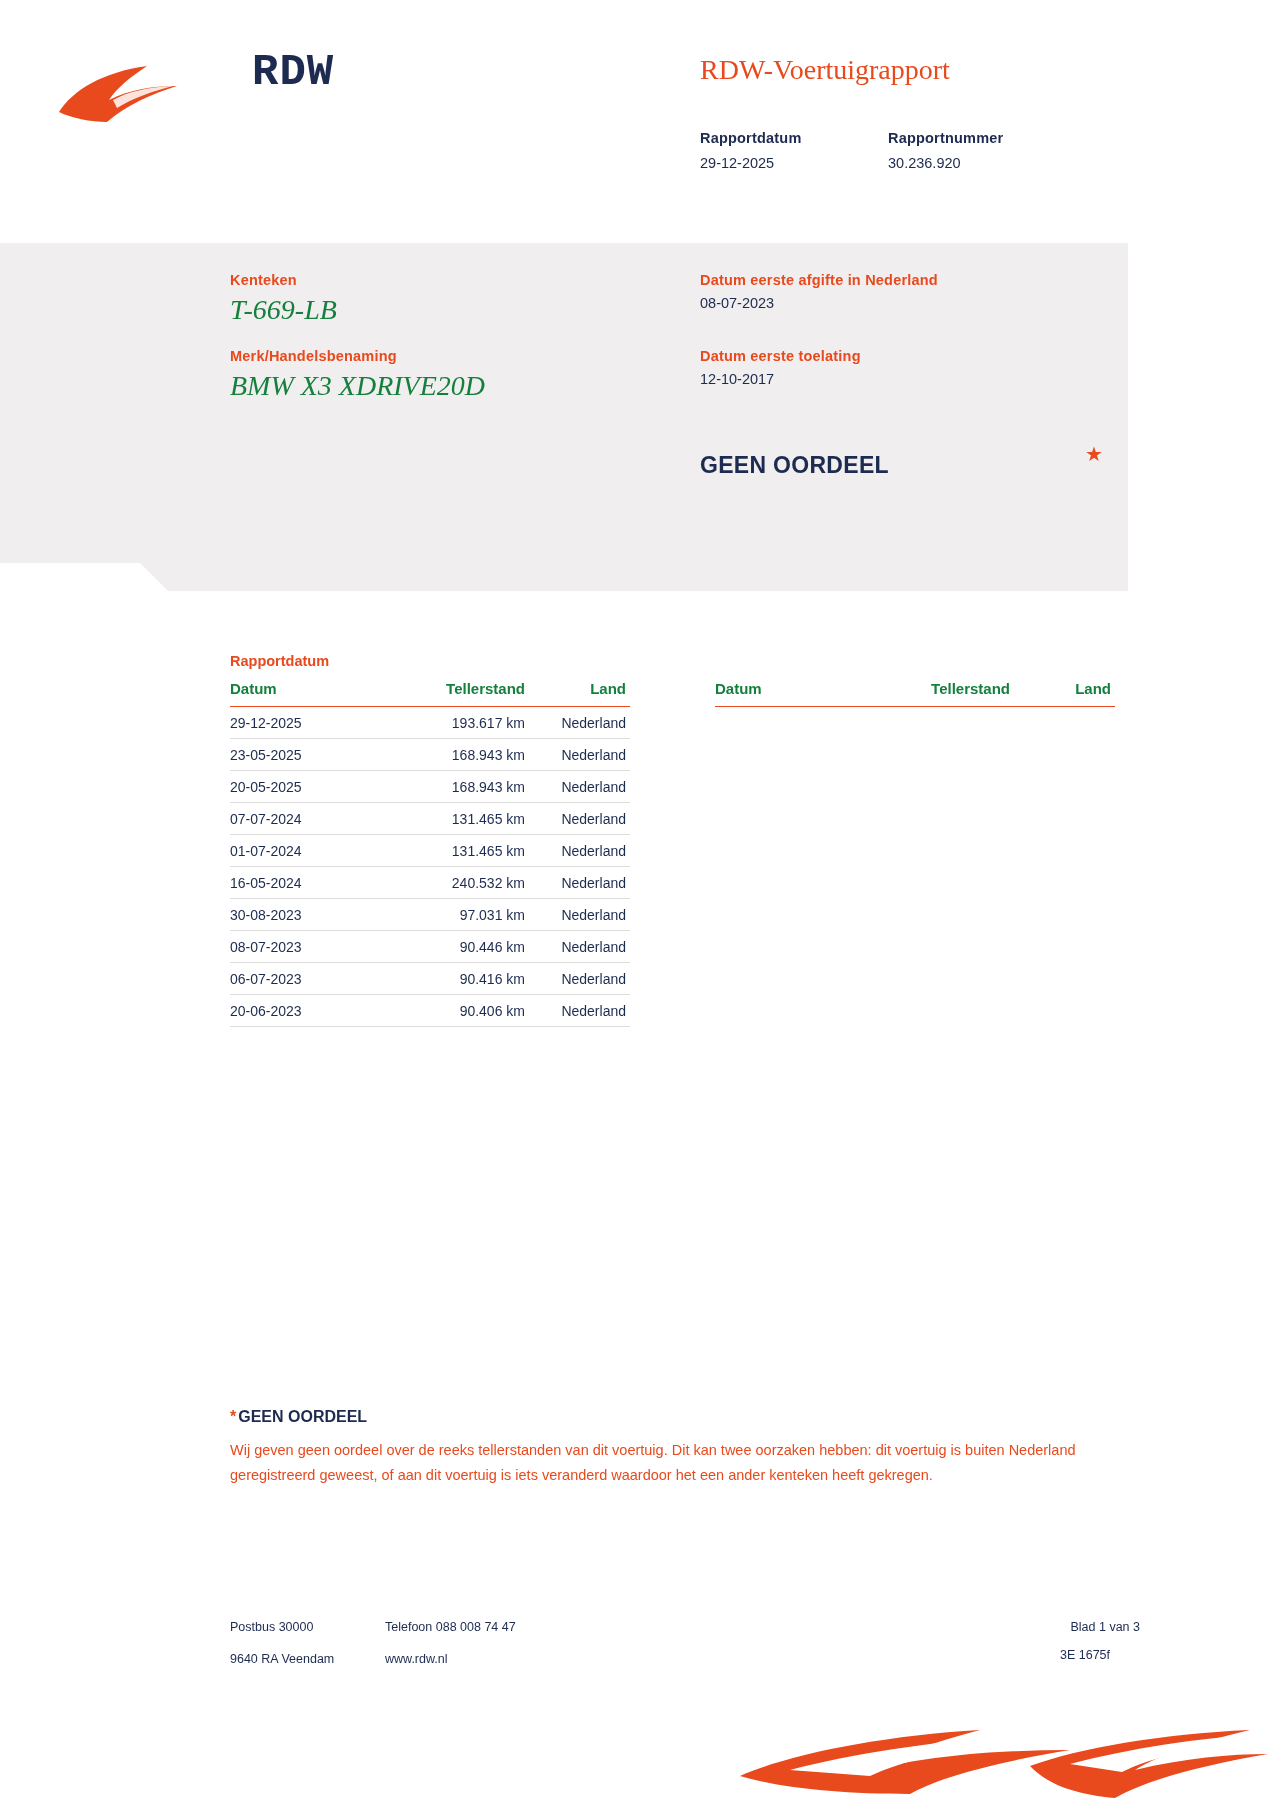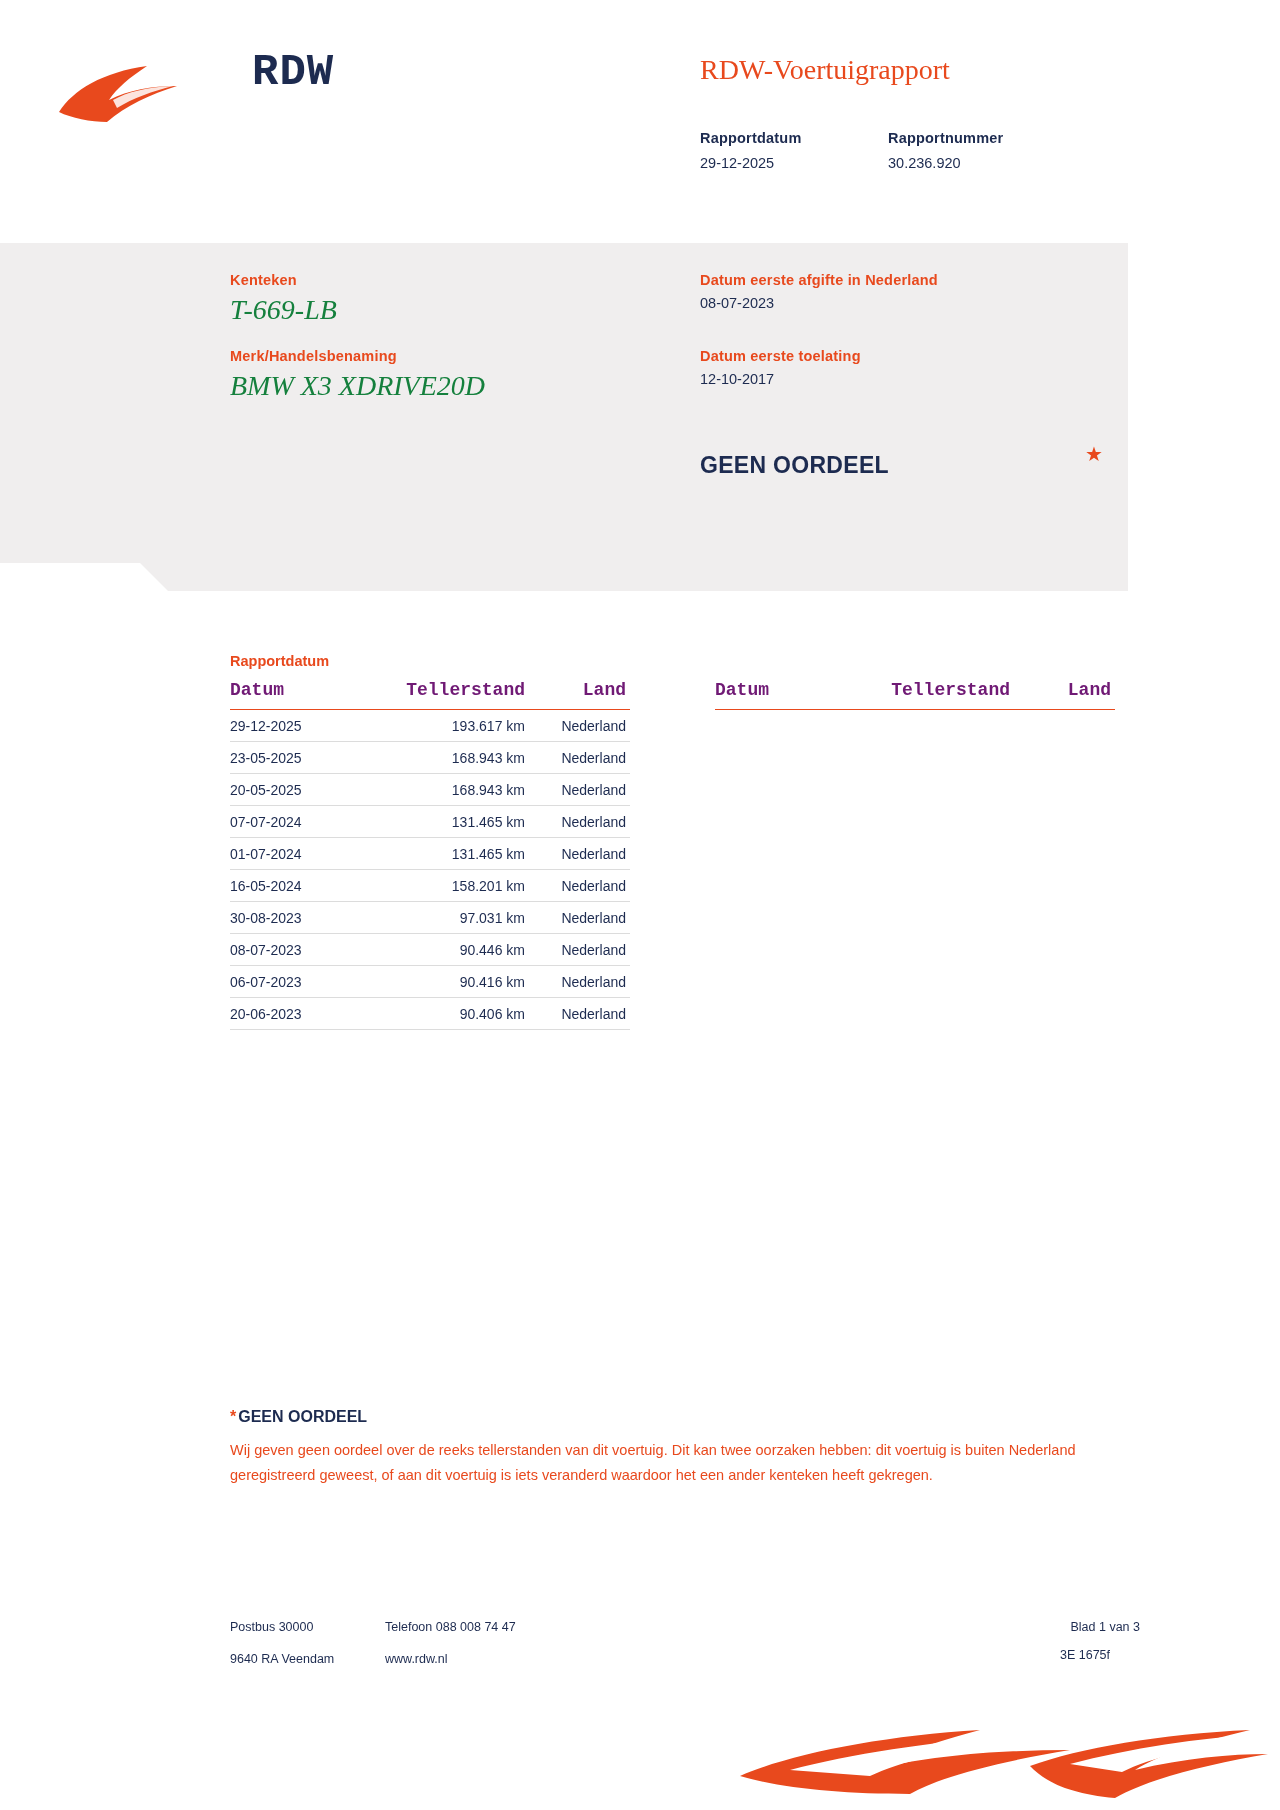--- a/index.html
+++ b/index.html
@@ -148,28 +148,27 @@
   }
   table.odo {
     position: absolute;
     border-collapse: collapse;
     font-size: 14px;
     color: #1d2b50;
   }
   table.odo.left { left: 230px; top: 680px; width: 400px; }
   table.odo.right { left: 715px; top: 680px; width: 400px; }
   table.odo th {
-    font-size: 18px;
-    font-weight: bold;
-    color: #701a75;
+    font-size: 15px;
+    font-weight: bold;
+    color: #15803d;
     padding: 0 0 9px 0;
     border-bottom: 1.5px solid #e8491d;
     text-align: left;
     white-space: nowrap;
-    font-family: Liberation Mono, monospace;
   }
   table.odo th.num, table.odo td.num { text-align: right; }
   table.odo th.c3, table.odo td.c3 { text-align: right; padding-right: 4px; }
   table.odo td {
     padding: 7.5px 0;
     border-bottom: 1px solid #dcdcdc;
     white-space: nowrap;
   }
   table.odo td.c1 { width: 150px; }
   table.odo td.c2 { width: 145px; }
@@ -303,21 +302,21 @@
         <td class="c2 num">131.465 km</td>
         <td class="c3">Nederland</td>
       </tr>
       <tr>
         <td class="c1">01-07-2024</td>
         <td class="c2 num">131.465 km</td>
         <td class="c3">Nederland</td>
       </tr>
       <tr>
         <td class="c1">16-05-2024</td>
-        <td class="c2 num">158.201 km</td>
+        <td class="c2 num">240.532 km</td>
         <td class="c3">Nederland</td>
       </tr>
       <tr>
         <td class="c1">30-08-2023</td>
         <td class="c2 num">97.031 km</td>
         <td class="c3">Nederland</td>
       </tr>
       <tr>
         <td class="c1">08-07-2023</td>
         <td class="c2 num">90.446 km</td>

